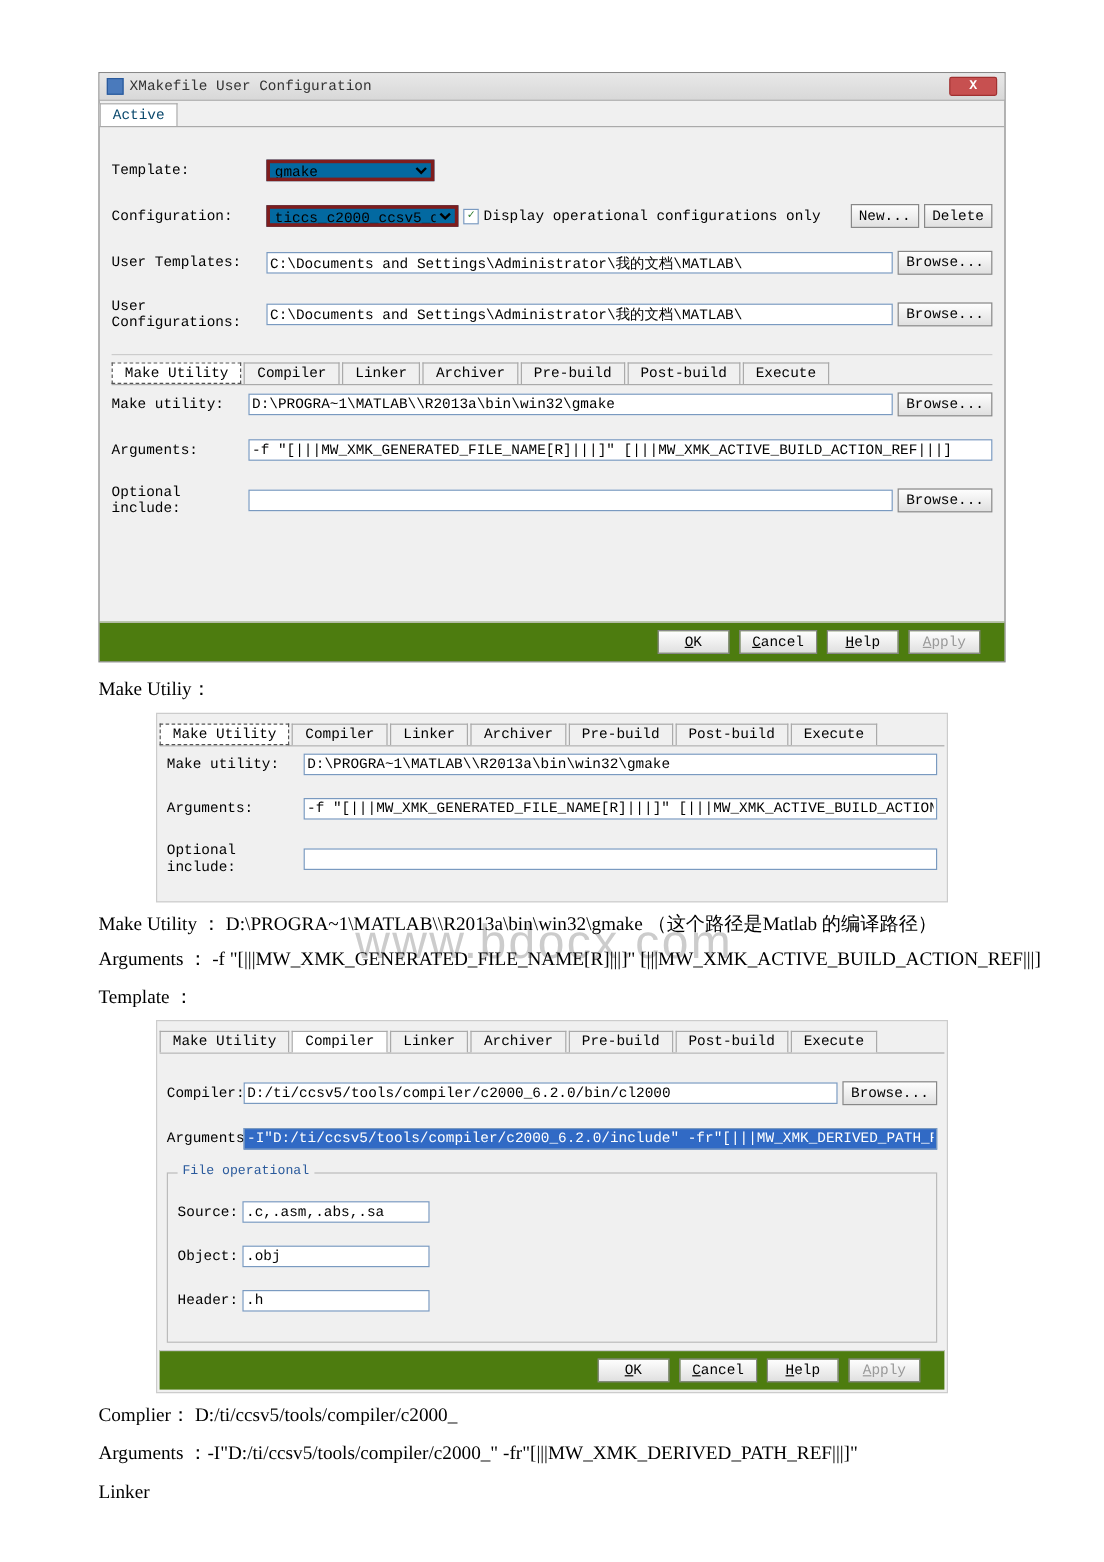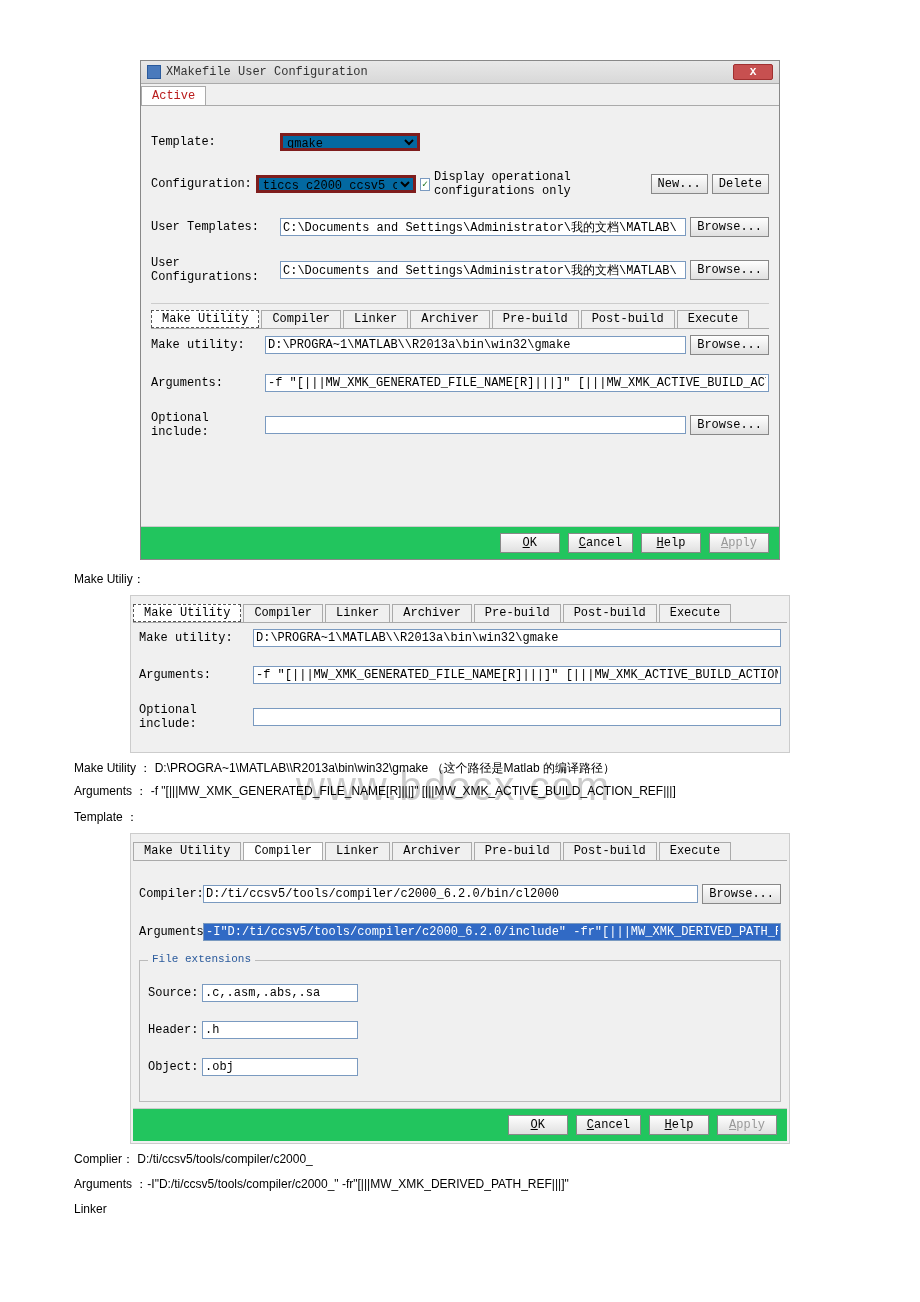--- a/index.html
+++ b/index.html
@@ -15,21 +15,21 @@
     width: 920px;
     margin: 0 auto;
     padding: 40px 50px;
   }
   .dialog {
     border: 1px solid #888;
     background: #f0f0f0;
     font-family: "SimSun", "Courier New", monospace;
     font-size: 12px;
     margin: 20px auto 10px;
-    width: 640px;
+    width: 756px;
   }
   .titlebar {
     background: linear-gradient(to bottom, #e8e8e8, #d8d8d8);
     padding: 3px 6px;
     border-bottom: 1px solid #aaa;
     display: flex;
     align-items: center;
   }
   .titlebar-icon {
     width: 14px; height: 14px;
@@ -56,21 +56,21 @@
   }
   .tabstrip-top .tab {
     padding: 2px 10px;
     background: #f0f0f0;
     border: 1px solid #ccc;
     border-bottom: none;
     margin-right: 2px;
     margin-top:2px;
   }
   .tabstrip-top .tab.active {
-    color: #b91c1c;
+    color: #0c4a6e;
     background:#fff;
     border-color:#aaa;
   }
   .form-area {
     padding: 8px 10px;
   }
   .row {
     display: flex;
     align-items: center;
     margin: 19px 0;
@@ -129,44 +129,44 @@
     border:1px dashed #555;
     background:#fff;
   }
   .divider {
     height:1px; background:#ccc; margin:4px 0;
   }
   .footer-btns {
     display:flex;
     justify-content:flex-end;
     gap:8px;
-    padding:6px 10px;
-    background:#22c55e;
+    padding:6px 20px;
+    background:#4d7c0f;
     border-top:1px solid #ccc;
   }
   .footer-btns .btn { min-width:60px; }
   .btn .ul { text-decoration: underline; }
   .btn.disabled { color:#999; }
   .fieldset {
     border:1px solid #bbb;
     margin:6px 0;
     padding:4px 8px 6px;
     position:relative;
   }
   .fieldset .legend {
     position:absolute;
     top:-8px; left:8px;
     background:#f0f0f0;
     padding:0 4px;
     color:#2a5a9c;
     font-size:11px;
   }
   .body-text {
-    font-family: Liberation Sans, sans-serif;
-    font-size: 12px;
+    font-family: Liberation Serif, serif;
+    font-size: 16px;
     line-height: 1.6;
     color:#000;
   }
   .indent { text-indent: 2em; margin:6px 0; }
   .watermark {
     position:relative;
   }
   .watermark::after {
     content:"www.bdocx.com";
     position:absolute;
@@ -317,32 +317,32 @@
       <span style="width:60px">Compiler:</span>
       <input class="inp" value="D:/ti/ccsv5/tools/compiler/c2000_6.2.0/bin/cl2000" style="">
       <button class="btn small">Browse...</button>
     </div>
     <div class="row" style="padding:0 6px">
       <span style="width:60px">Arguments:</span>
       <input class="inp highlight" value="-I&quot;D:/ti/ccsv5/tools/compiler/c2000_6.2.0/include&quot; -fr&quot;[|||MW_XMK_DERIVED_PATH_REF|||]&quot;" style="">
     </div>
     <div style="padding:0 6px">
       <div class="fieldset">
-        <div class="legend">File extensions</div>
+        <div class="legend">File operational</div>
         <div class="row">
           <span style="width:50px">Source:</span>
           <input class="inp short" value=".c,.asm,.abs,.sa" style="">
         </div>
         <div class="row">
+          <span style="width:50px">Object:</span>
+          <input class="inp short" value=".obj" style="">
+        </div>
+        <div class="row">
           <span style="width:50px">Header:</span>
           <input class="inp short" value=".h" style="">
-        </div>
-        <div class="row">
-          <span style="width:50px">Object:</span>
-          <input class="inp short" value=".obj" style="">
         </div>
       </div>
     </div>
     <div class="footer-btns">
       <button class="btn"><span class="ul">O</span>K</button>
       <button class="btn"><span class="ul">C</span>ancel</button>
       <button class="btn"><span class="ul">H</span>elp</button>
       <button class="btn disabled"><span class="ul">A</span>pply</button>
     </div>
   </div>

